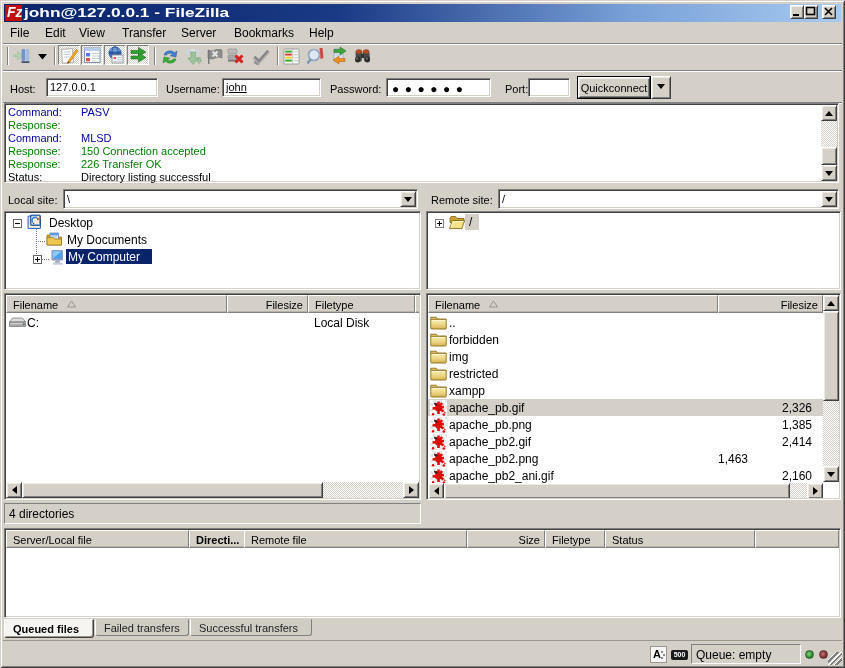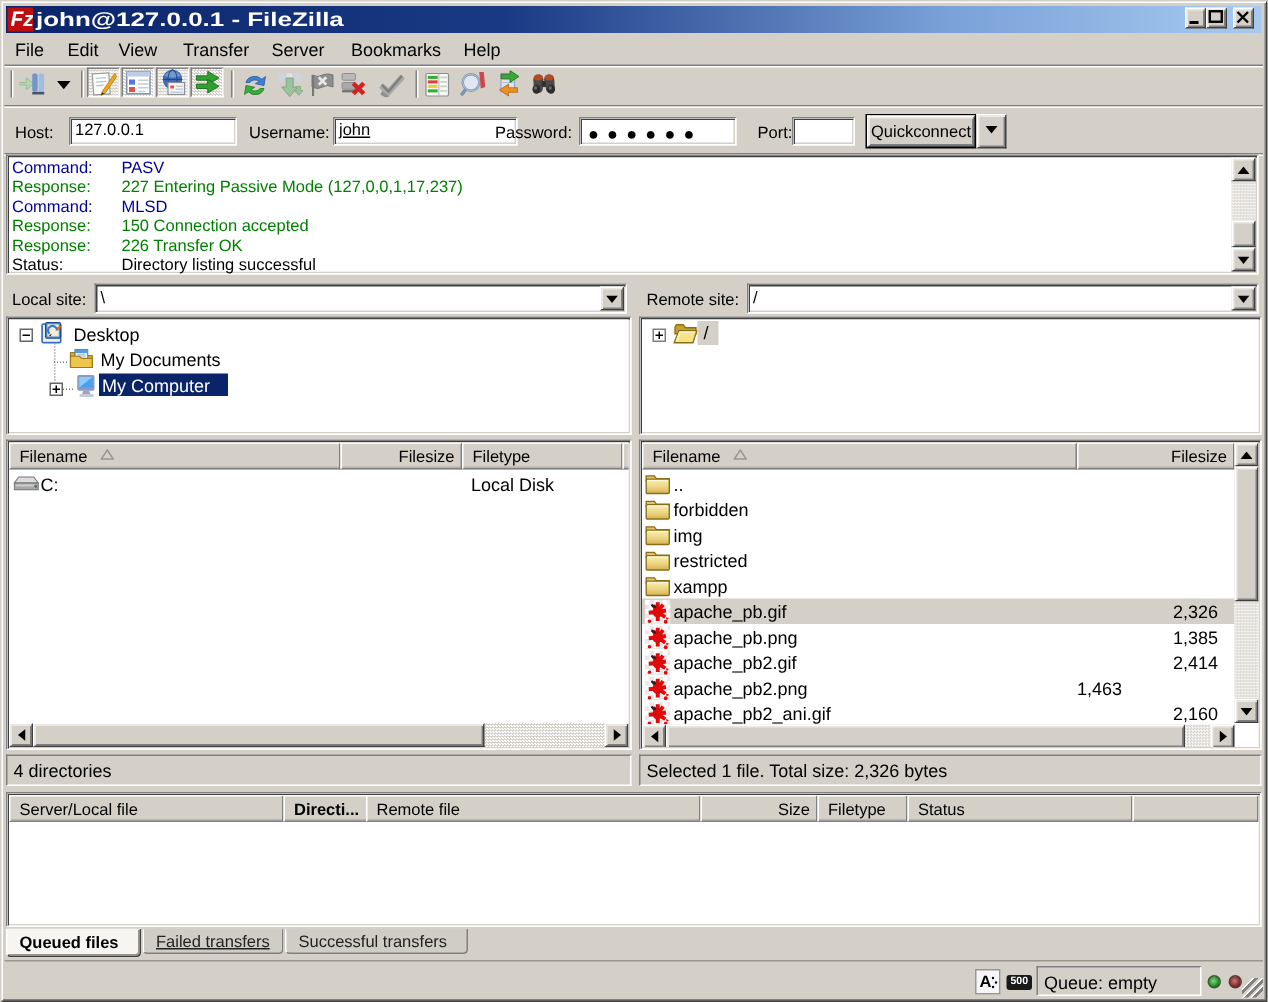--- a/index.html
+++ b/index.html
@@ -196,21 +196,21 @@
       </svg>
     </div>
 <div class="abs" style="left:3px;top:70px;width:839px;height:1px;background:#808080;"></div>
 <div class="abs" style="left:3px;top:71px;width:839px;height:1px;background:#fff;"></div>
 
 <div class="abs txt" style="left:10px;top:83px;">Host:</div>
 <div class="abs sunken" style="left:46px;top:78px;width:112px;height:19px;">
       <div class="txt" style="margin:2px 0 0 3px;">127.0.0.1</div>
     </div>
 <div class="abs txt" style="left:166px;top:83px;">Username:</div>
-<div class="abs sunken" style="left:222px;top:78px;width:123px;height:19px;text-decoration:underline;">
+<div class="abs sunken" style="left:222px;top:78px;width:99px;height:19px;text-decoration:underline;">
       <div class="txt" style="margin:2px 0 0 3px;">john</div>
     </div>
 <div class="abs txt" style="left:330px;top:83px;">Password:</div>
 <div class="abs sunken" style="left:386px;top:78px;width:105px;height:19px;">
       <div style="margin:3px 0 0 5px;font-size:12px;letter-spacing:5.5px;">●●●●●●</div>
     </div>
 <div class="abs txt" style="left:505px;top:83px;">Port:</div>
 <div class="abs sunken" style="left:528px;top:78px;width:42px;height:19px;"></div>
 <div class="abs" style="left:577px;top:76px;width:74px;height:23px;border:1px solid #000;">
       <div style="position:absolute;inset:0;background:#d4d0c8;border:1px solid;border-color:#fff #404040 #404040 #fff;box-shadow:inset 1px 1px 0 #ece9e2, inset -1px -1px 0 #808080;text-align:center;"><span class="txt" style="line-height:20px;">Quickconnect</span></div>
@@ -221,21 +221,20 @@
       </svg>
     </div>
 <div class="abs" style="left:3px;top:102px;width:839px;height:1px;background:#808080;"></div>
 <div class="abs" style="left:3px;top:103px;width:839px;height:1px;background:#fff;"></div>
 
 <div class="abs sunken" style="left:4px;top:103px;width:835px;height:80px;"></div>
 <div class="abs" style="left:6px;top:105px;width:815px;height:76px;background:#fff;font-size:11px;">
 <div style="position:absolute;left:2px;top:1px;color:#00009d;">Command:</div>
       <div style="position:absolute;left:75px;top:1px;color:#00009d;">PASV</div>
 <div style="position:absolute;left:2px;top:14px;color:#008000;">Response:</div>
-      <div style="position:absolute;left:75px;top:14px;color:#008000;">227 Entering Passive Mode (127,0,0,1,17,237)</div>
 <div style="position:absolute;left:2px;top:27px;color:#00009d;">Command:</div>
       <div style="position:absolute;left:75px;top:27px;color:#00009d;">MLSD</div>
 <div style="position:absolute;left:2px;top:40px;color:#008000;">Response:</div>
       <div style="position:absolute;left:75px;top:40px;color:#008000;">150 Connection accepted</div>
 <div style="position:absolute;left:2px;top:53px;color:#008000;">Response:</div>
       <div style="position:absolute;left:75px;top:53px;color:#008000;">226 Transfer OK</div>
 <div style="position:absolute;left:2px;top:66px;color:#000;">Status:</div>
       <div style="position:absolute;left:75px;top:66px;color:#000;">Directory listing successful</div>
 </div>
 
@@ -600,40 +599,37 @@
 <div class="abs raised" style="left:16px;top:0;width:346px;height:16px;"></div>
 <div class="checker abs" style="left:362px;top:0;width:17px;height:16px;"></div>
 <div class="scrollbtn" style="left:379px;top:0;width:16px;height:16px;">
           <svg width="5" height="8" viewBox="0 0 5 8">
             <path d="M5 4 L0 0 V8 z" fill="#000"></path>
           </svg>
         </div>
 </div>
 </div>
 
-<div class="abs sunken1" style="left:426px;top:503px;width:415px;height:21px;background:#d4d0c8;">
-      <div class="txt12" style="margin:3px 0 0 4px;">Selected 1 file. Total size: 2,326 bytes</div>
-    </div>
 
 <div class="abs sunken" style="left:4px;top:528px;width:837px;height:90px;"></div>
 <div class="abs" style="left:6px;top:530px;width:833px;height:86px;background:#fff;overflow:hidden;">
 <div class="hdrcell" style="left:0;width:183px;">Server/Local file</div>
 <div class="hdrcell" style="left:183px;width:62px;font-weight:bold;">Directi...</div>
 <div class="hdrcell" style="left:238px;width:223px;">Remote file</div>
 <div class="hdrcell" style="left:461px;width:78px;text-align:right;">Size</div>
 <div class="hdrcell" style="left:539px;width:60px;">Filetype</div>
 <div class="hdrcell" style="left:599px;width:150px;">Status</div>
 <div class="hdrcell" style="left:749px;width:84px;"></div>
 </div>
 
 <div class="abs" style="left:4px;top:619px;width:90px;height:19px;background:#f6f5f2;border:1px solid;border-color:#f6f5f2 #404040 #404040 #fff;border-radius:0 0 3px 3px;box-shadow:inset -1px -1px 0 #9a968e;">
       <div class="txt" style="font-weight:bold;margin:3px 0 0 8px;">Queued files</div>
     </div>
 <div class="abs" style="left:95px;top:619px;width:94px;height:17px;background:#d0cdc5;border:1px solid;border-color:#d0cdc5 #808080 #808080 #fff;border-radius:0 0 3px 3px;">
-      <div class="txt" style="color:#222;margin:2px 0 0 8px;text-decoration:underline;">Failed transfers</div>
+      <div class="txt" style="color:#222;margin:2px 0 0 8px;">Failed transfers</div>
     </div>
 <div class="abs" style="left:190px;top:619px;width:122px;height:17px;background:#d0cdc5;border:1px solid;border-color:#d0cdc5 #808080 #808080 #fff;border-radius:0 0 3px 3px;">
       <div class="txt" style="color:#222;margin:2px 0 0 8px;">Successful transfers</div>
     </div>
 
 <div class="abs" style="left:3px;top:640px;width:839px;height:1px;background:#9a968e;"></div>
 <div class="abs" style="left:650px;top:646px;width:17px;height:17px;background:#f6f6f6;border:1px solid #9a968e;">
       <svg width="15" height="15" viewBox="0 0 15 15">
         <text x="2" y="11" font-size="11" font-weight="bold" font-family="Liberation Serif" fill="#000">A</text>
         <circle cx="11" cy="5" r="0.8" fill="#000"></circle>

